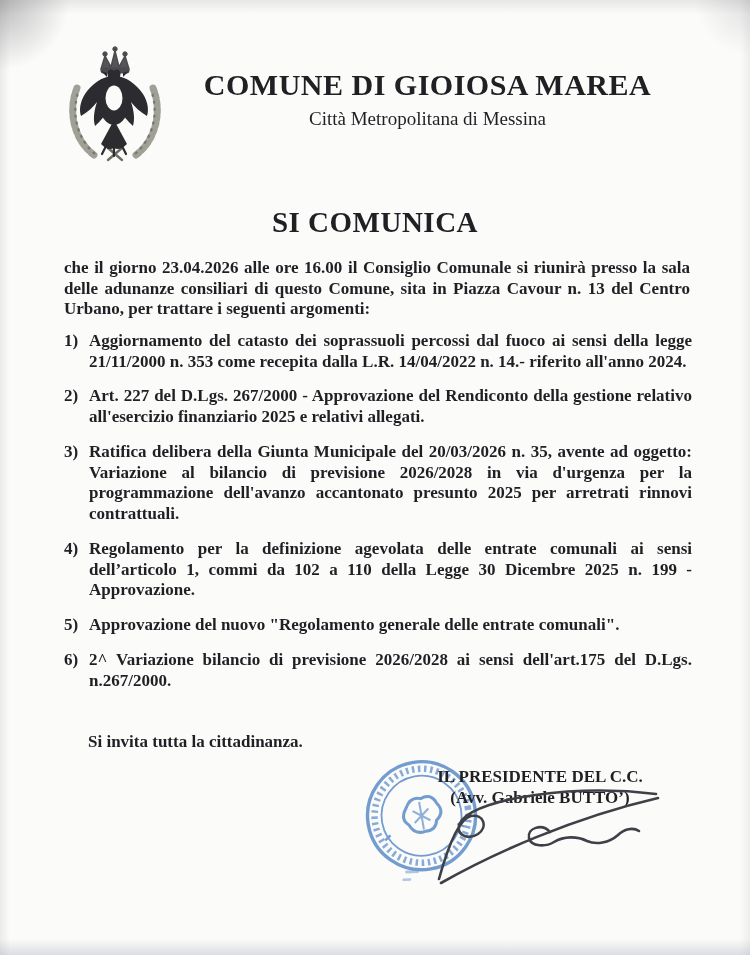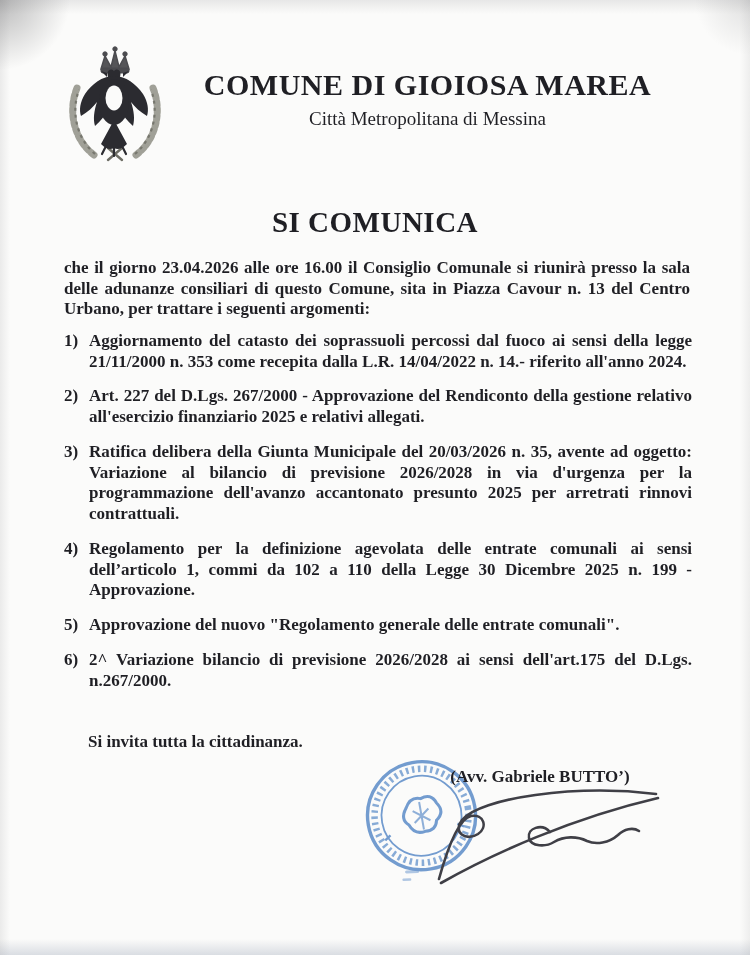--- a/index.html
+++ b/index.html
@@ -147,20 +147,21 @@
       <path d="M56,54 l16,12 M72,54 l-16,12 M64,46 l0,28" stroke-width="2" opacity=".8"></path>
       <path d="M24,78 l6,-4 M104,78 l-6,-4" stroke-width="2.4"></path>
     </g>
     <g fill="#4e82c4" opacity=".55">
       <rect x="38" y="112" width="14" height="3" rx="1.5" transform="rotate(8 45 113)"></rect>
       <rect x="34" y="119" width="9" height="2.6" rx="1.3" transform="rotate(8 38 120)"></rect>
     </g>
   </svg>
 
   <div class="sig-block">
+    <div class="sig-role">IL PRESIDENTE DEL C.C.</div>
     <div class="sig-name">(Avv. Gabriele BUTTO’)</div>
   </div>
 
   <svg class="signature" viewBox="0 0 262 112" xmlns="http://www.w3.org/2000/svg" aria-hidden="true">
     <g fill="none" stroke="#3f3f46" stroke-width="2.6" stroke-linecap="round">
       <path d="M236,14 C155,4 60,18 42,40 C32,52 46,62 58,54 C68,47 64,34 51,36 C38,39 27,70 19,99"></path>
       <path d="M21,103 C72,74 152,38 238,18"></path>
       <path d="M130,52 c-8,-9 -23,-4 -21,6 c2,9 17,9 25,4 c10,-6 23,-6 33,-1 c9,4 22,2 31,-6 c6,-6 15,-8 21,-4"></path>
     </g>
   </svg>

